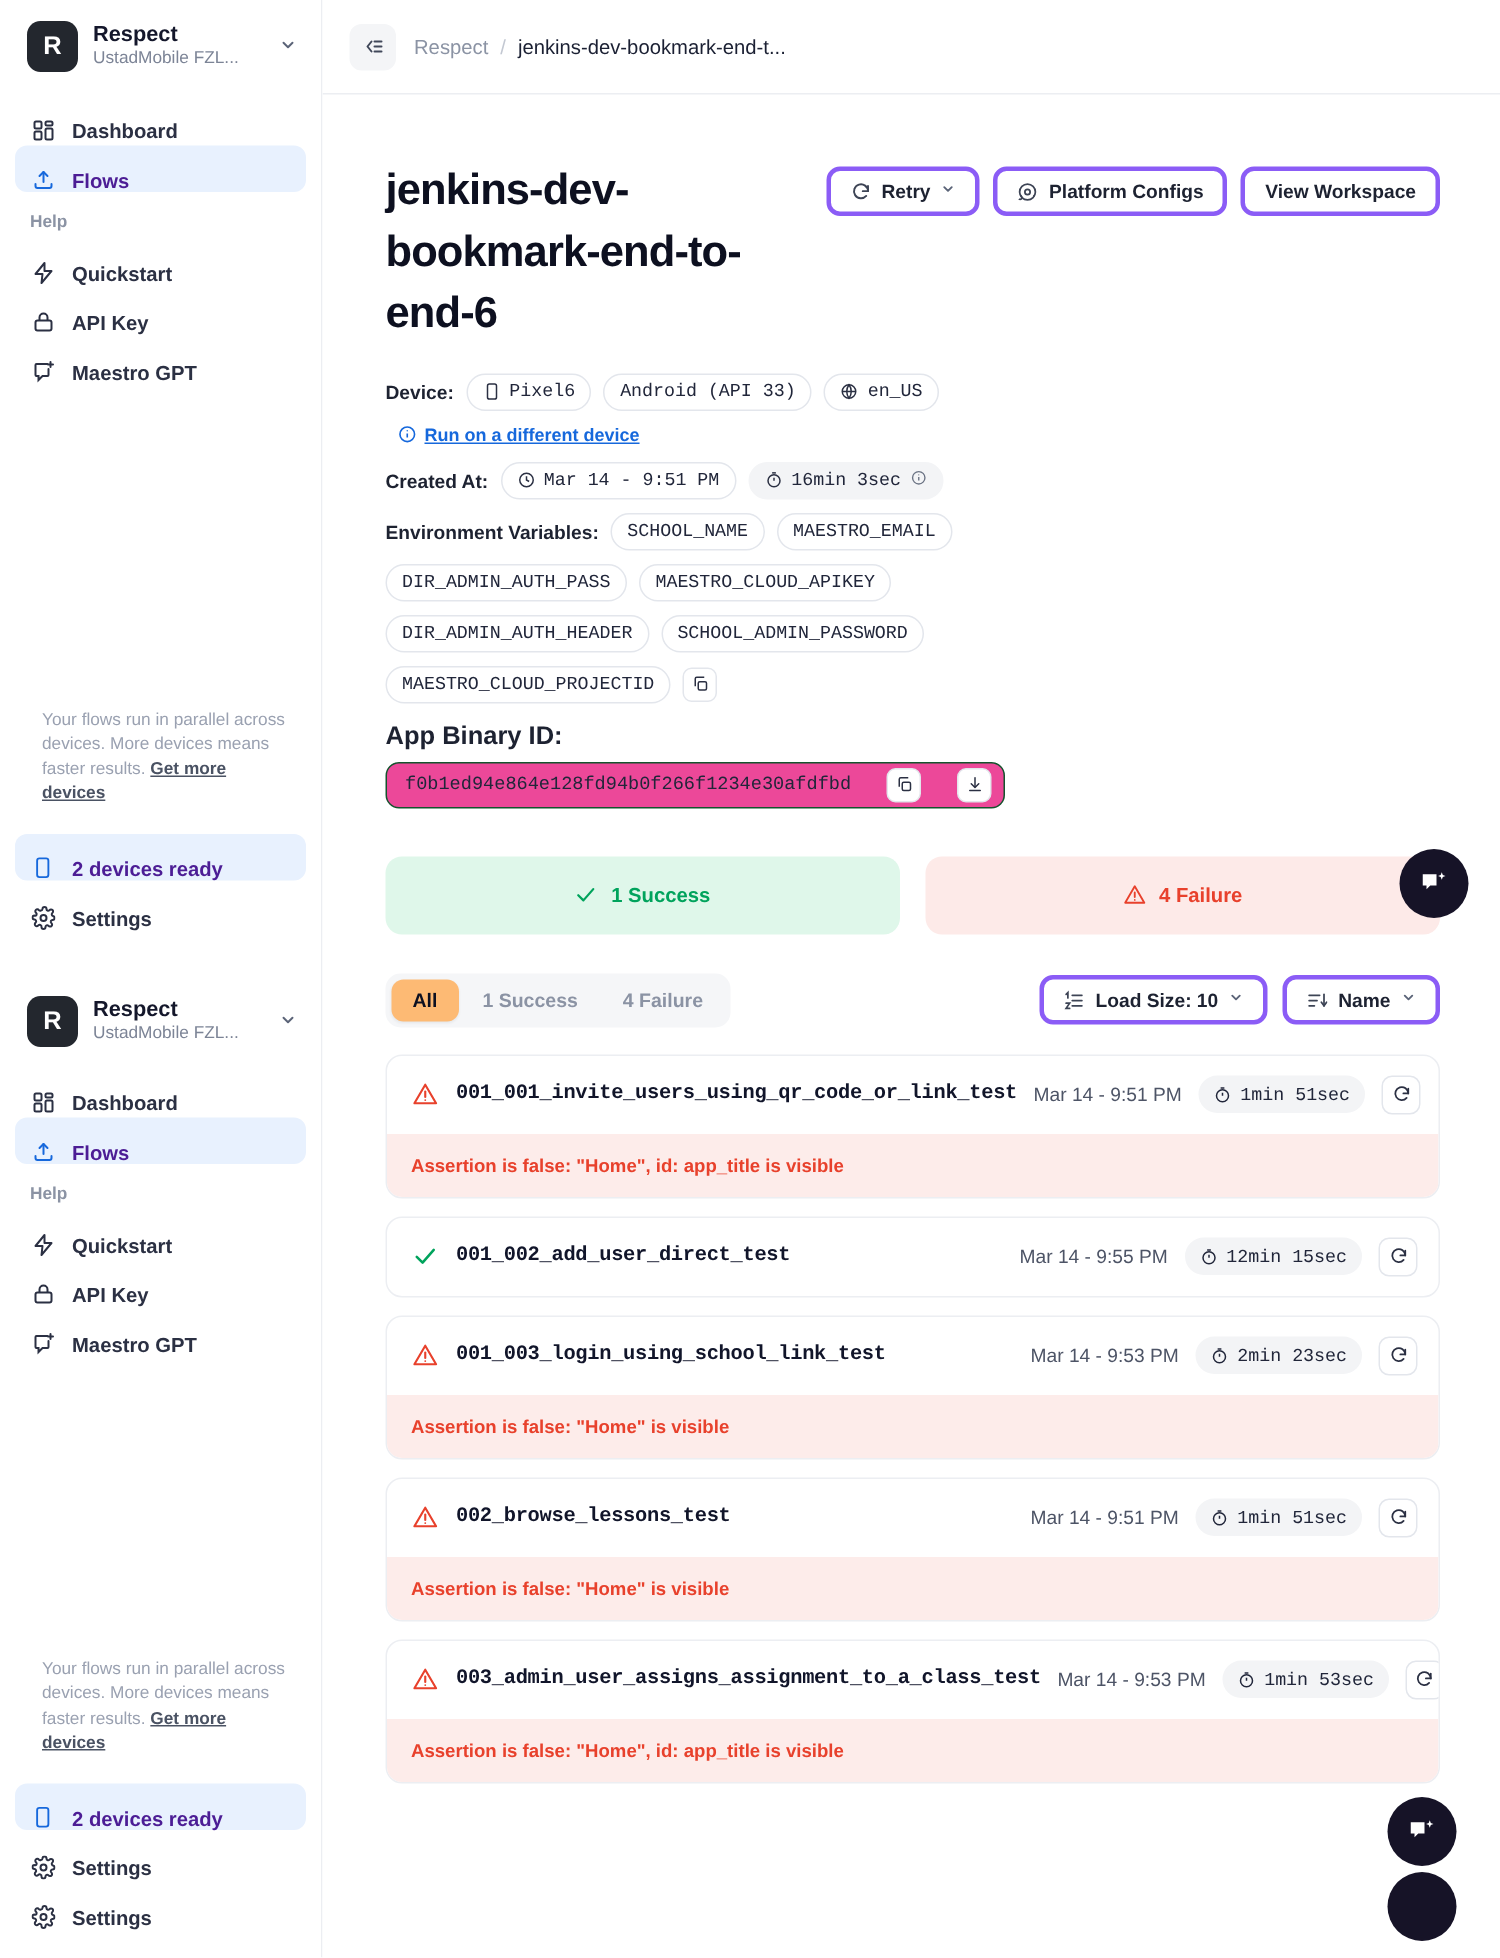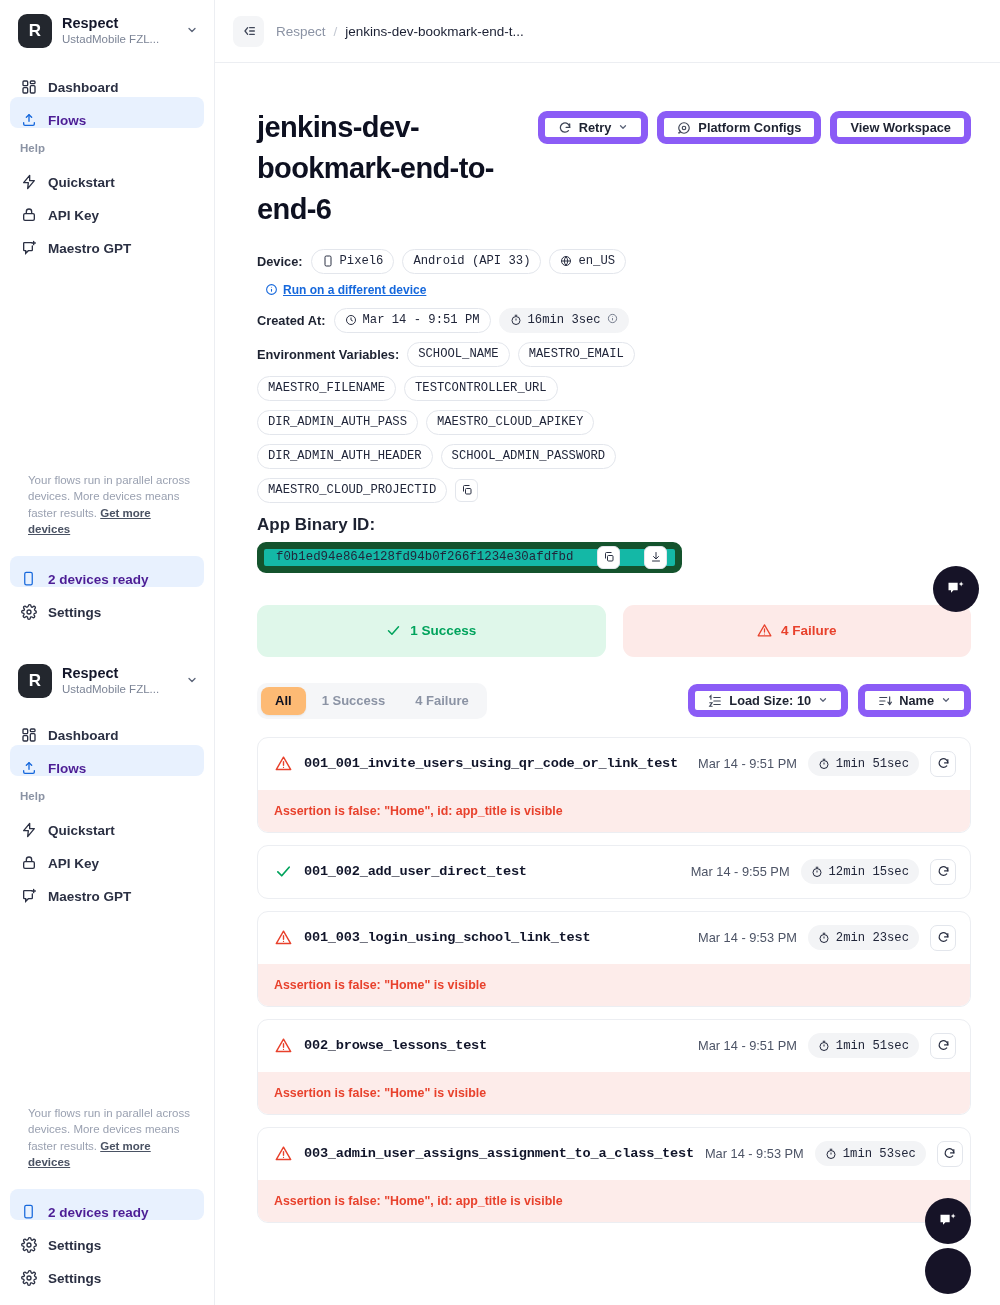--- a/index.html
+++ b/index.html
@@ -74,33 +74,33 @@
   .collapse-btn {
     width: 31px; height: 31px; border-radius: 8px; background: #f4f5f7;
     display: flex; align-items: center; justify-content: center; cursor: pointer;
     color: #41485a;
   }
   .crumbs { display: flex; align-items: center; gap: 8px; font-size: 13.5px; }
   .crumb-root { color: #8b93a4; cursor: pointer; }
   .crumb-sep { color: #c3c8d2; }
   .crumb-cur { color: #1b2033; }
 
-  .content { padding: 44px 29px 0 42px; }
+  .content { padding: 44px 40px 0 42px; }
 
   .title-row { display: flex; align-items: flex-start; gap: 0; }
   .page-title {
     font-size: 29px; font-weight: 700; letter-spacing: -0.6px;
     line-height: 1.42; color: #0d1020;
     max-width: 375px;
   }
   .title-actions { display: flex; gap: 9px; padding-top: 4px; margin-left: 8px; }
   .btn {
     display: inline-flex; align-items: center; gap: 7px;
     height: 33px; padding: 0 13px; border-radius: 9px;
-    border: 7px solid #8b5cf6; background: #fff;
+    border: 3px solid #8b5cf6; background: #fff;
     font-size: 12.8px; font-weight: 700; color: #1d2231;
     cursor: pointer; white-space: nowrap;
   }
   .btn .ico { display:flex; align-items:center; color:#3d4455; }
   .btn .caret { font-size: 10px; color:#5b6478; }
 
   .meta { margin-top: 18px; }
   .meta-line { display: flex; flex-wrap: wrap; align-items: center; gap: 8px; margin-bottom: 9px; }
   .meta-label { font-size: 12.8px; font-weight: 700; color: #1d2231; }
   .pill {
@@ -117,21 +117,21 @@
   .link-blue { color: #1668dc; font-size: 12px; font-weight: 700; cursor: pointer; text-decoration: underline; }
   .icon-sq-btn {
     width: 23px; height: 23px; border-radius: 6px; border: 1px solid #e3e6ec;
     background: #fff; display: inline-flex; align-items: center; justify-content: center;
     cursor: pointer; color: #2b3043; flex: 0 0 auto;
   }
   .binary-label { font-size: 17px; font-weight: 700; color: #1d2231; margin: 12px 0 7px 0; }
   .binary-box {
     display: inline-flex; align-items: center; gap: 24px;
     height: 31px; padding: 0 8px 0 12px; border-radius: 9px;
-    border: 7px solid #14532d; background: #14b8a6;
+    border: 1px solid #14532d; background: #ec4899;
   }
   .binary-val { font-family: "Liberation Mono", monospace; font-size: 12.4px; color: #21263a; }
 
   
   .cards { display: flex; gap: 17px; margin-top: 32px; }
   .card {
     flex: 1 1 0; height: 52px; border-radius: 11px;
     display: flex; align-items: center; justify-content: center; gap: 9px;
     font-size: 13.5px; font-weight: 700;
   }
@@ -502,24 +502,20 @@
                   <circle cx="12" cy="7.8" r="0.9" fill="currentColor" stroke="none"></circle>
                 </svg>
             </span>
           </span>
         </div>
 
         <div class="meta-line">
           <span class="meta-label">Environment Variables:</span>
           <span class="pill">SCHOOL_NAME</span>
           <span class="pill">MAESTRO_EMAIL</span>
-        </div>
-        <div class="meta-line">
-          <span class="pill">MAESTRO_FILENAME</span>
-          <span class="pill">TESTCONTROLLER_URL</span>
         </div>
         <div class="meta-line">
           <span class="pill">DIR_ADMIN_AUTH_PASS</span>
           <span class="pill">MAESTRO_CLOUD_APIKEY</span>
         </div>
         <div class="meta-line">
           <span class="pill">DIR_ADMIN_AUTH_HEADER</span>
           <span class="pill">SCHOOL_ADMIN_PASSWORD</span>
         </div>
         <div class="meta-line">

